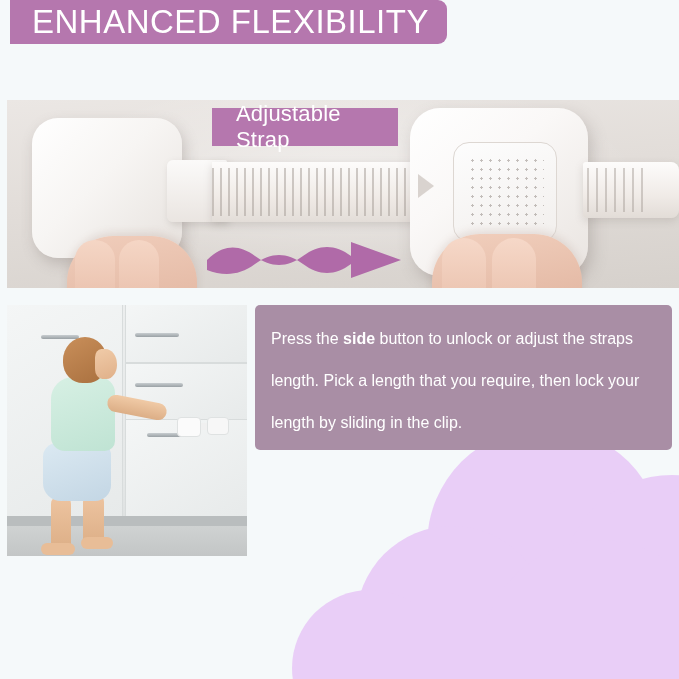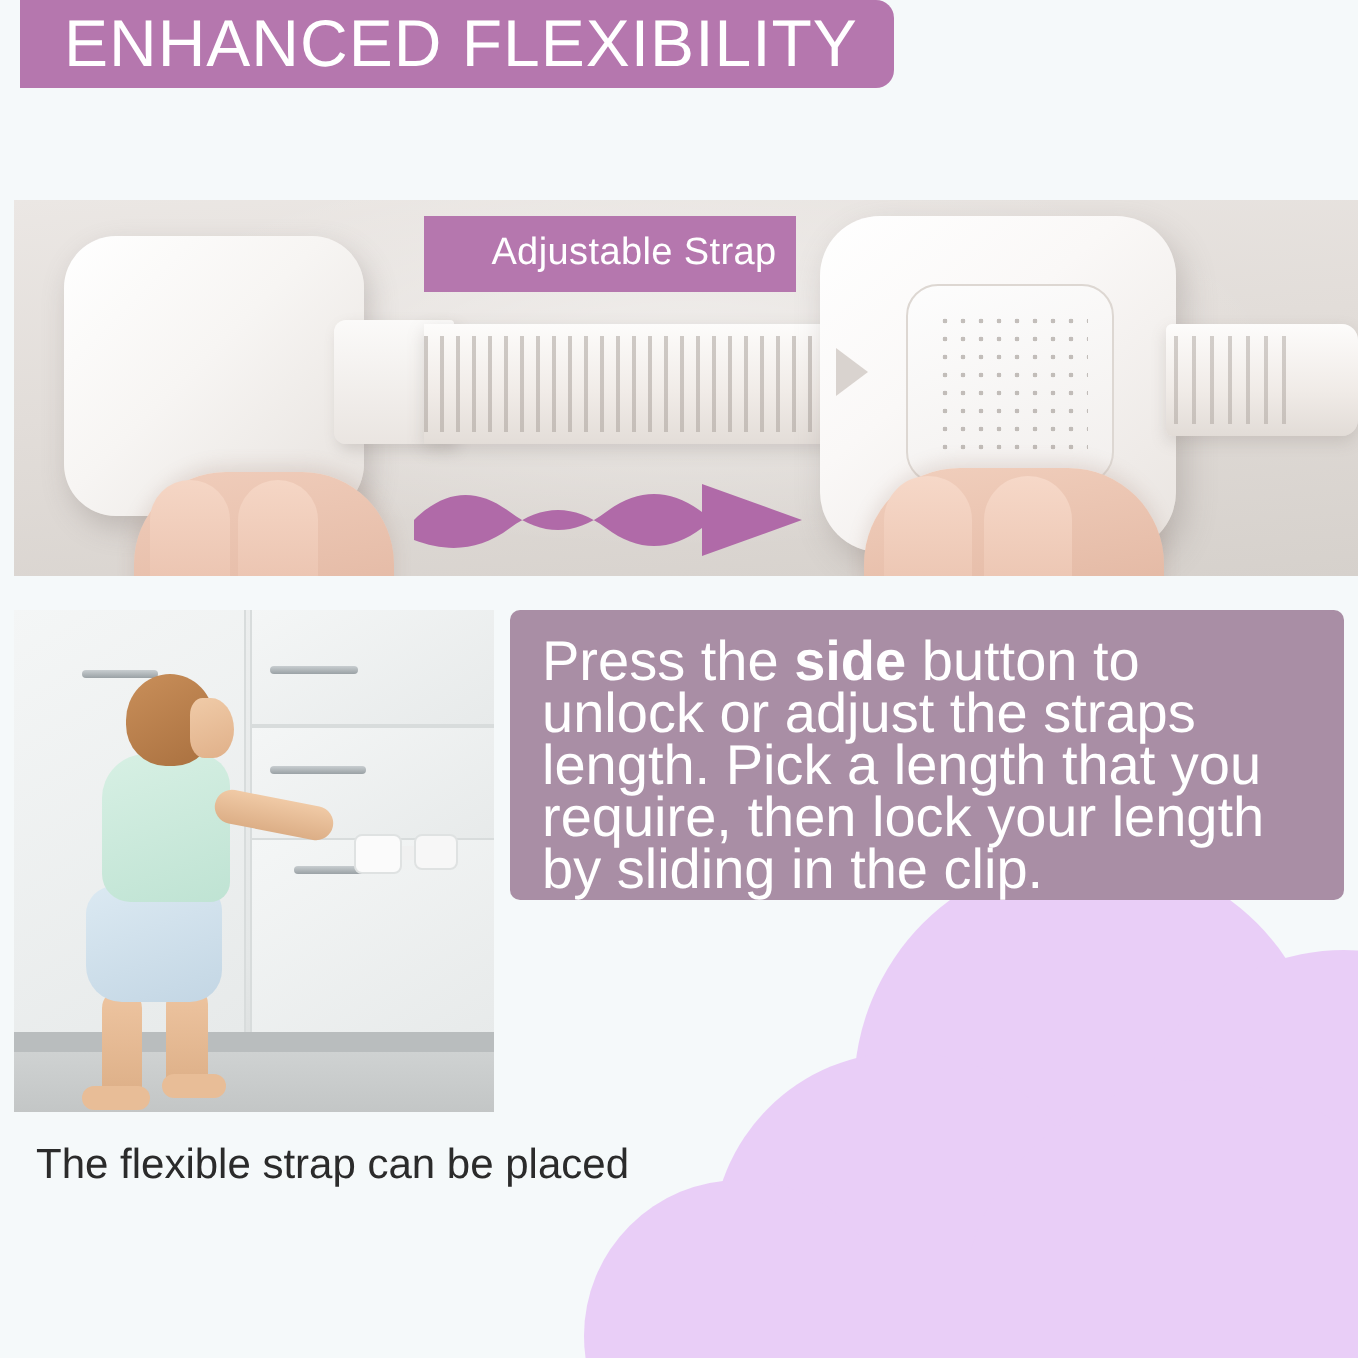--- a/index.html
+++ b/index.html
@@ -140,21 +140,21 @@
   }
 
   
   .strap-label{
     position:absolute; left:212px; top:108px; width:186px; height:38px;
     background:#b577ae;
     display:flex; align-items:center; justify-content:center;
     z-index:6;
   }
   .strap-label span{
-    color:#ffffff; font-size:19px; letter-spacing:0.2px;margin-left:24px;
+    color:#ffffff; font-size:22px; letter-spacing:0.2px;margin-left:24px;
   }
 
   
   .toddler-photo{
     position:absolute; left:7px; top:305px; width:240px; height:251px;
     overflow:hidden; z-index:2;
     background:linear-gradient(180deg,#eceeee 0%,#e4e7e7 70%,#d9dcdc 100%);
   }
   .cab-panel{ position:absolute; background:linear-gradient(150deg,#f4f6f6 0%,#e7eaea 100%); border:1px solid #d8dcdc; }
   .cab-handle{ position:absolute; height:4px; background:linear-gradient(180deg,#c8cdd0 0%,#9aa1a5 100%); border-radius:2px; }
@@ -188,22 +188,22 @@
   
   .instruction-box{
     position:absolute; left:255px; top:305px; width:417px; height:145px;
     background:#a98ea5;
     border-radius:5px;
     padding:13px 16px 10px 16px;
     z-index:4;
   }
   .instruction-text{
     color:#ffffff;
-    font-size:28px;
-    line-height:26px;
+    font-size:16px;
+    line-height:42px;
     font-weight:400;
   }
   .instruction-text .bold{ font-weight:bold; }
 
   
   .bottom-caption{
     position:absolute; left:18px; top:562px; width:400px;
     z-index:4;
     color:#2b2b2b;
     font-size:21px;
@@ -293,14 +293,13 @@
   <div class="child-arm"></div>
   <div class="child-head"></div>
   <div class="child-face"></div>
 </div>
 
 <div class="instruction-box" style="background: rgb(169, 142, 165);">
   <div class="instruction-text"><span>Press the </span><span class="bold">side</span><span> button to unlock or adjust the straps length. Pick a length that you require, then lock your length by sliding in the clip.</span></div>
 </div>
 
 <div class="bottom-caption">
-  <div>The flexible strap can be placed</div>
 </div>
 
 </body></html>

